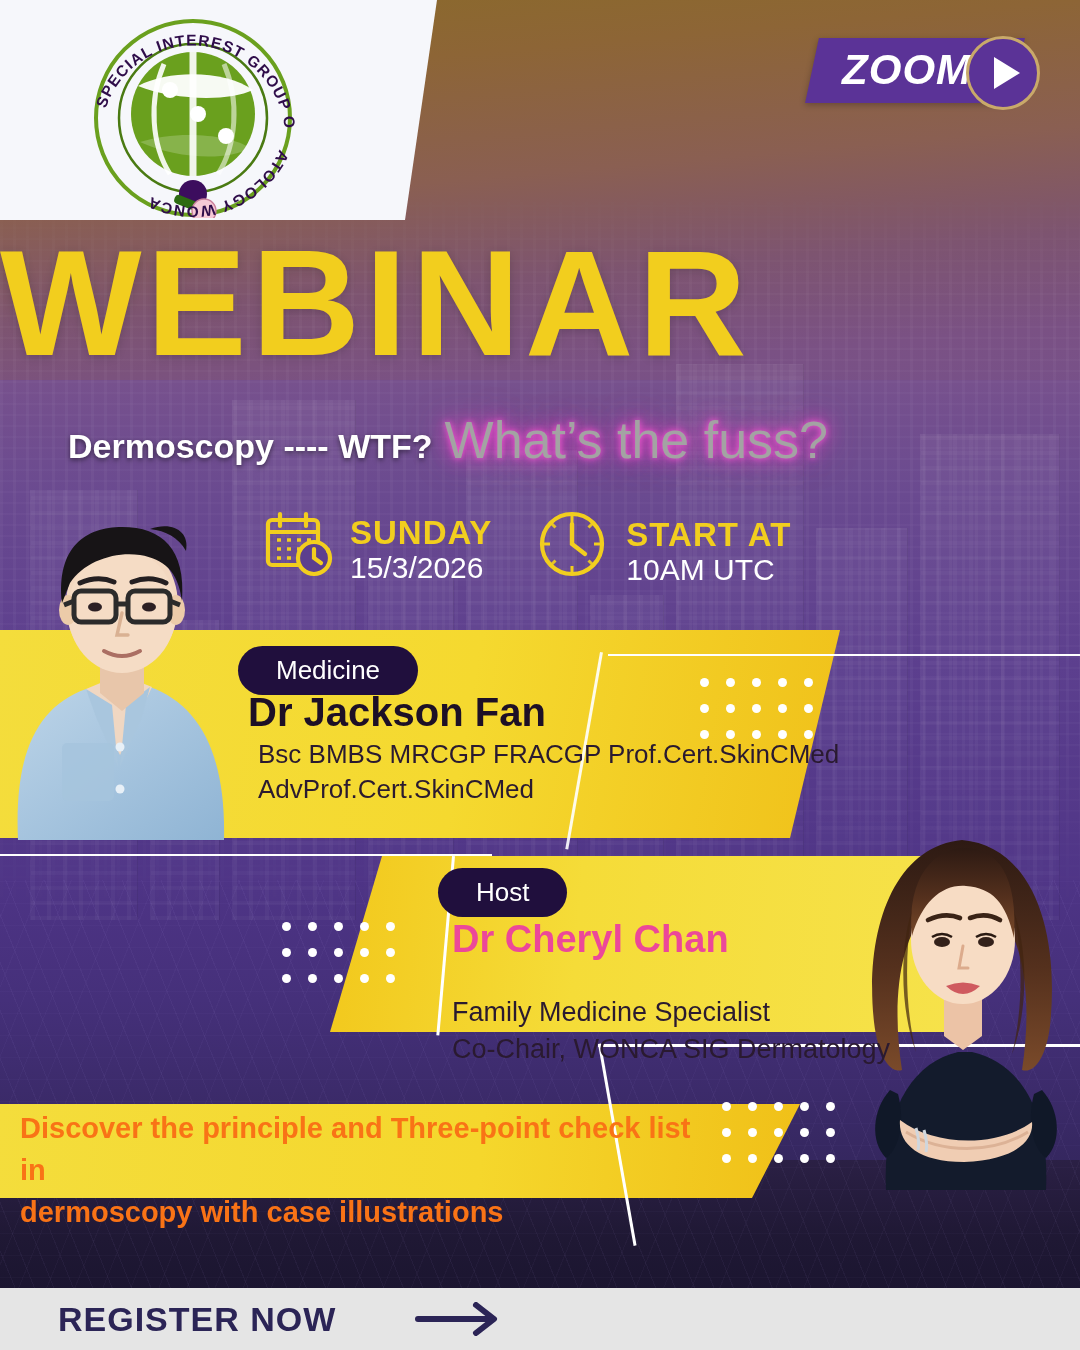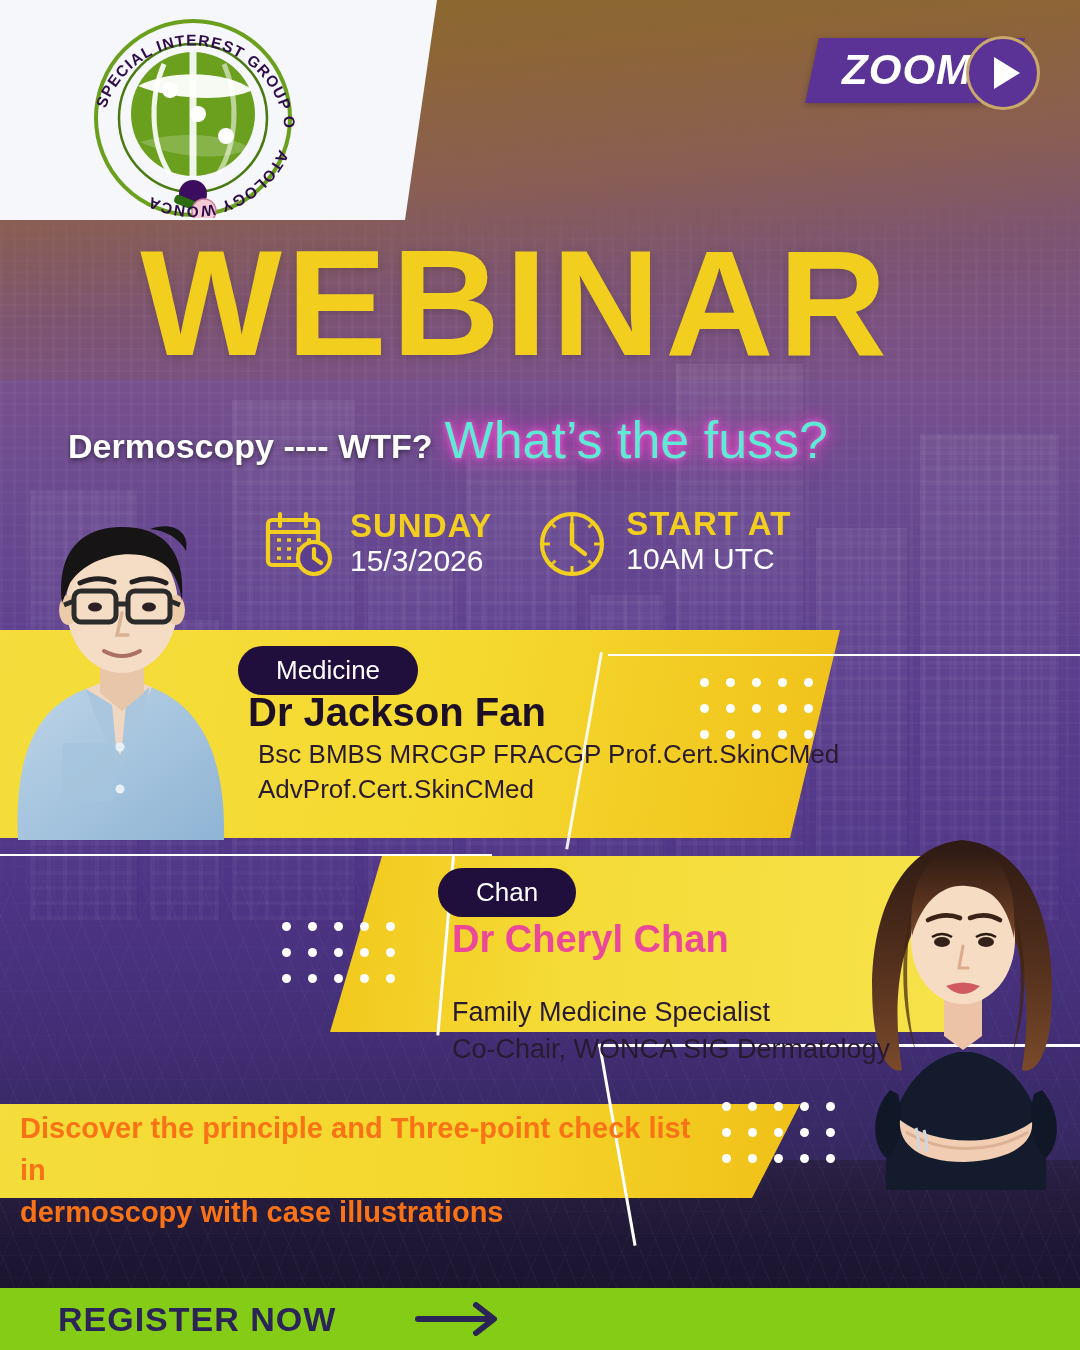--- a/index.html
+++ b/index.html
@@ -103,49 +103,48 @@
     width:0; height:0;
     border-left:26px solid #fff;
     border-top:16px solid transparent;
     border-bottom:16px solid transparent;
     margin-left:7px;
   }
 
   
   .webinar {
     position:absolute; left:0; top:228px; width:1032px;
-    text-align:center;
     font-size:150px; font-weight:bold;
     letter-spacing:5px;
     color:#f2ce1e;
     line-height:1;
     z-index:10;
     text-shadow:0 2px 10px rgba(0,0,0,.16);
   }
   .subline {
     position:absolute; left:0; top:410px; width:896px;
     display:flex; align-items:baseline; justify-content:center; gap:12px;
     z-index:10;
   }
   .derm {
     font-size:34px; font-weight:bold; color:#ffffff;
     text-shadow:0 2px 5px rgba(0,0,0,.5);
     white-space:nowrap;
   }
   .fuss {
-    font-size:52px; color:#5eead4; white-space:nowrap;
+    font-size:52px; color:#a3a3a3; white-space:nowrap;
     text-shadow:0 0 6px #ff5ad8, 0 0 18px #f23ac8, 0 0 34px rgba(230,60,190,.65);
   }
 
   
   .meta-row {
     position:absolute; left:262px; top:506px; z-index:10;
     display:flex; align-items:center; gap:42px;
   }
-  .meta-item { display:flex; align-items:flex-start; gap:16px; }
+  .meta-item { display:flex; align-items:flex-end; gap:16px; }
   .meta-text .big {
     font-size:33px; font-weight:bold; color:#f2ce1e; letter-spacing:1px; line-height:1.08;
   }
   .meta-text .small {
     font-size:30px; color:#ffffff; line-height:1.1;
   }
 
   
   .speaker-band {
     position:absolute; left:0; top:630px; width:840px; height:208px; z-index:8;
@@ -231,21 +230,21 @@
   .desc-dots { position:absolute; left:722px; top:1102px; z-index:10; }
 
   
   .photo { position:absolute; z-index:10; }
   .photo-speaker { left:0px; top:455px; width:250px; height:385px; }
   .photo-host    { left:846px; top:790px; width:234px; height:400px; }
 
   
   .footer {
     position:absolute; left:0; bottom:0; width:1080px; height:62px;
-    background:#84cc16; z-index:20;
+    background:#e5e5e5; z-index:20;
     display:flex; align-items:center;
   }
   .register {
     margin-left:58px;
     font-size:34px; font-weight:bold; letter-spacing:1px;
     color:#2b2456;
   }
   .arrow-wrap { margin-left:78px; display:flex; align-items:center; }
 
   .dotgrid { display:grid; grid-template-columns:repeat(5,1fr); gap:17px; }
@@ -484,21 +483,21 @@
       <i></i>
       <i></i>
       <i></i>
     <i></i>
       <i></i>
       <i></i>
       <i></i>
       <i></i>
   </div>
 
-  <div class="pill pill-host">Chan</div>
+  <div class="pill pill-host">Host</div>
   <div class="ht-name">Dr Cheryl Chan</div>
   <div class="ht-role">
     <div>Family Medicine Specialist</div>
     <div>Co-Chair, WONCA SIG Dermatology</div>
   </div>
 
   <div class="photo photo-host">
     <svg width="234" height="400" viewBox="0 0 234 400">
       <defs>
         <clipPath id="htClip">

